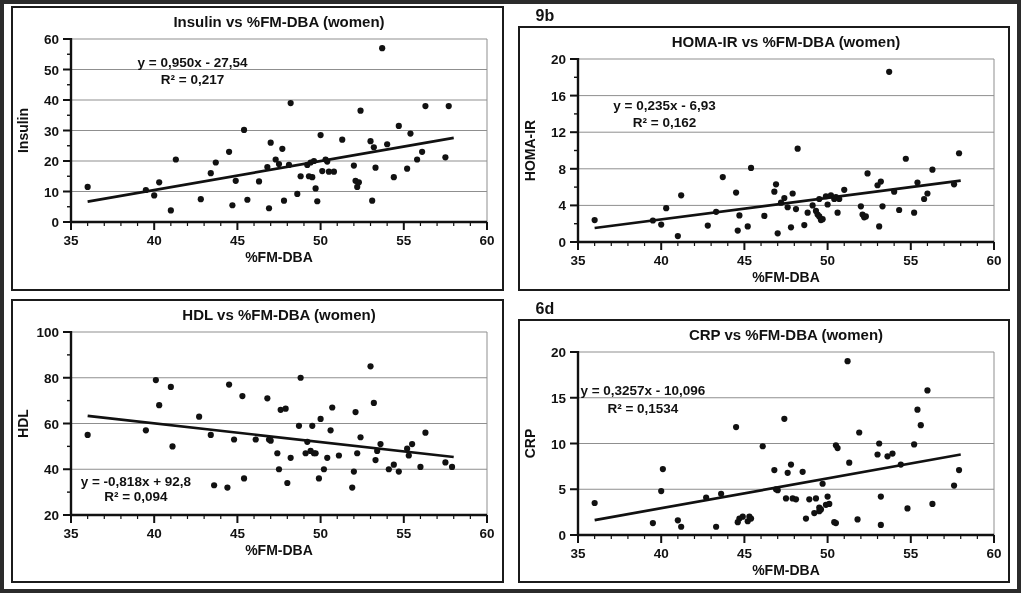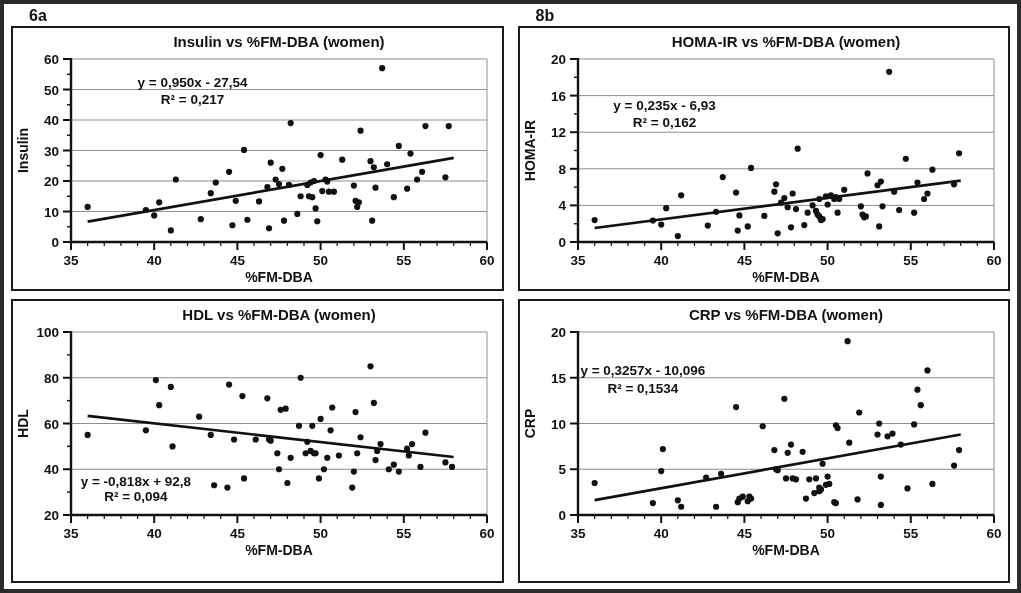--- a/index.html
+++ b/index.html
@@ -43,21 +43,20 @@
     min-height: 0;
   }
   .panel svg { display: block; position: absolute; left: 0; top: 0; }
 </style>
 </head>
 <body>
 
 <div class="figure">
 
   <div class="cell">
-    <div class="panel-label">6a</div>
     <div class="panel">
         <svg width="489" height="261">
           <line x1="58" y1="183.5" x2="474" y2="183.5" stroke="#8f8f8f" stroke-width="1"></line>
           <line x1="58" y1="153" x2="474" y2="153" stroke="#8f8f8f" stroke-width="1"></line>
           <line x1="58" y1="122.5" x2="474" y2="122.5" stroke="#8f8f8f" stroke-width="1"></line>
           <line x1="58" y1="92" x2="474" y2="92" stroke="#8f8f8f" stroke-width="1"></line>
           <line x1="58" y1="61.5" x2="474" y2="61.5" stroke="#8f8f8f" stroke-width="1"></line>
           <line x1="58" y1="31" x2="474" y2="31" stroke="#8f8f8f" stroke-width="1"></line>
           <line x1="474" y1="31" x2="474" y2="214" stroke="#8f8f8f" stroke-width="1"></line>
           <line x1="58" y1="30" x2="58" y2="214" stroke="#111111" stroke-width="2.4"></line>
@@ -178,21 +177,21 @@
           <circle cx="404.11199999999997" cy="151.475" r="3.1" fill="#111111"></circle>
           <circle cx="409.10400000000004" cy="143.85000000000002" r="3.1" fill="#111111"></circle>
           <circle cx="412.43199999999996" cy="98.1" r="3.1" fill="#111111"></circle>
           <circle cx="432.40000000000003" cy="149.33999999999997" r="3.1" fill="#111111"></circle>
           <circle cx="435.72800000000007" cy="98.1" r="3.1" fill="#111111"></circle>
         </svg>
       </div>
   </div>
 
   <div class="cell">
-    <div class="panel-label">8b</div>
+    <div class="panel-label">9b</div>
     <div class="panel">
         <svg width="489" height="261">
           <line x1="58" y1="177.4" x2="474" y2="177.4" stroke="#8f8f8f" stroke-width="1"></line>
           <line x1="58" y1="140.8" x2="474" y2="140.8" stroke="#8f8f8f" stroke-width="1"></line>
           <line x1="58" y1="104.2" x2="474" y2="104.2" stroke="#8f8f8f" stroke-width="1"></line>
           <line x1="58" y1="67.6" x2="474" y2="67.6" stroke="#8f8f8f" stroke-width="1"></line>
           <line x1="58" y1="31" x2="474" y2="31" stroke="#8f8f8f" stroke-width="1"></line>
           <line x1="474" y1="31" x2="474" y2="214" stroke="#8f8f8f" stroke-width="1"></line>
           <line x1="58" y1="30" x2="58" y2="214" stroke="#111111" stroke-width="2.4"></line>
           <line x1="57" y1="214" x2="474" y2="214" stroke="#111111" stroke-width="2.6"></line>
@@ -436,20 +435,21 @@
           <circle cx="399.12" cy="143.0875" r="3.1" fill="#111111"></circle>
           <circle cx="407.44" cy="165.9625" r="3.1" fill="#111111"></circle>
           <circle cx="412.43199999999996" cy="131.65" r="3.1" fill="#111111"></circle>
           <circle cx="432.40000000000003" cy="161.38750000000002" r="3.1" fill="#111111"></circle>
           <circle cx="439.056" cy="165.9625" r="3.1" fill="#111111"></circle>
         </svg>
       </div>
   </div>
 
   <div class="cell">
+    <div class="panel-label">6d</div>
     <div class="panel">
         <svg width="489" height="261">
           <line x1="58" y1="168.25" x2="474" y2="168.25" stroke="#8f8f8f" stroke-width="1"></line>
           <line x1="58" y1="122.5" x2="474" y2="122.5" stroke="#8f8f8f" stroke-width="1"></line>
           <line x1="58" y1="76.75" x2="474" y2="76.75" stroke="#8f8f8f" stroke-width="1"></line>
           <line x1="58" y1="31" x2="474" y2="31" stroke="#8f8f8f" stroke-width="1"></line>
           <line x1="474" y1="31" x2="474" y2="214" stroke="#8f8f8f" stroke-width="1"></line>
           <line x1="58" y1="30" x2="58" y2="214" stroke="#111111" stroke-width="2.4"></line>
           <line x1="57" y1="214" x2="474" y2="214" stroke="#111111" stroke-width="2.6"></line>
           <line x1="50" y1="214" x2="58" y2="214" stroke="#111111" stroke-width="2"></line>

